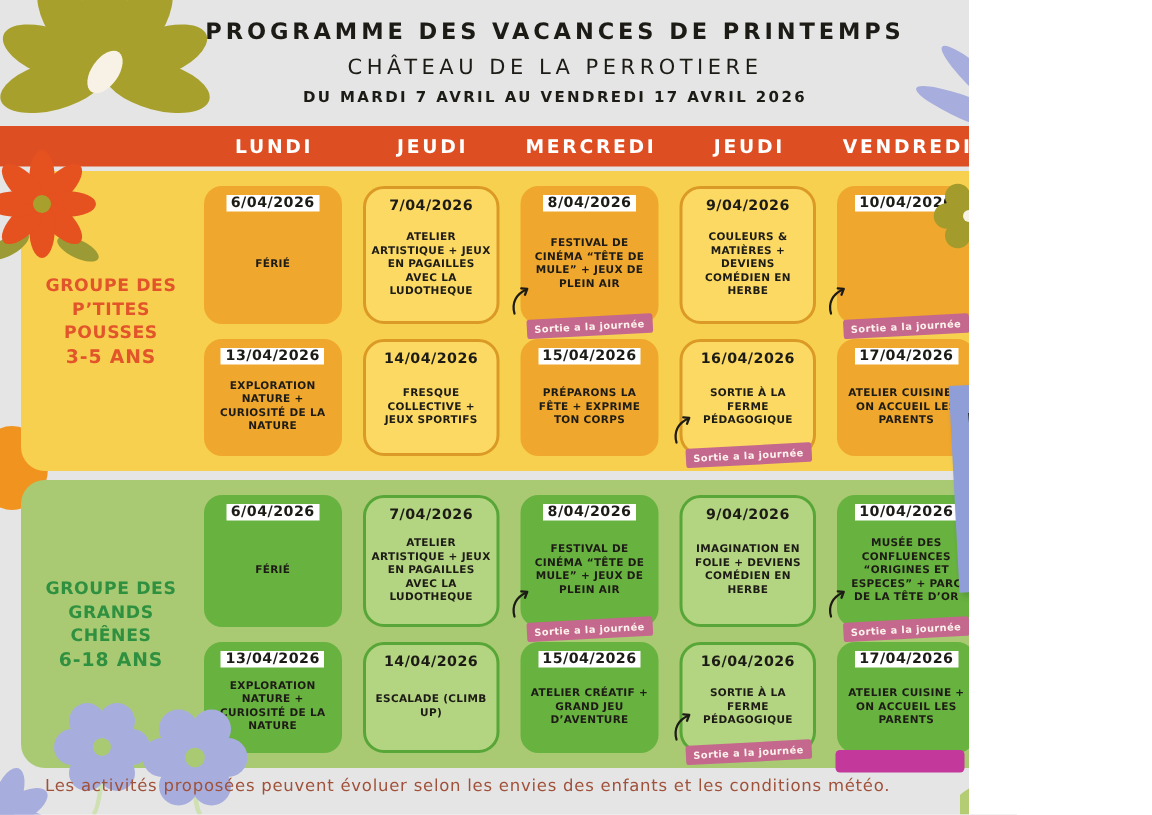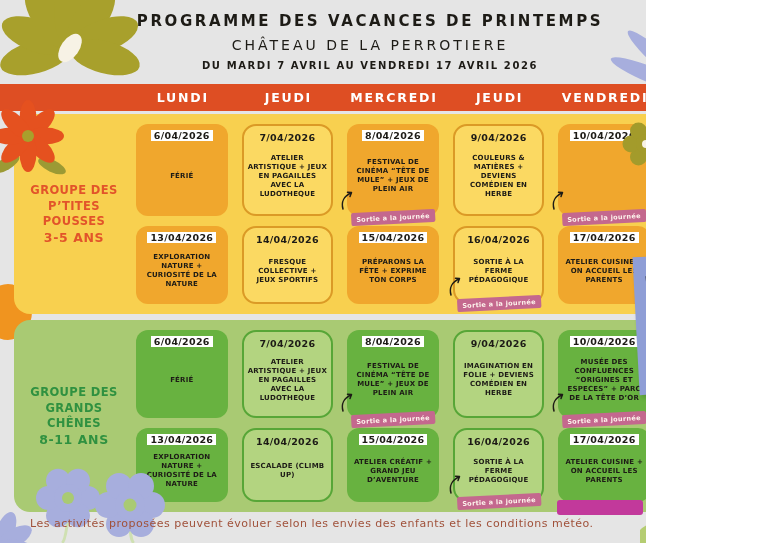--- a/index.html
+++ b/index.html
@@ -195,21 +195,21 @@
     </div>
     <div class="card solid">
       <span class="date">17/04/2026</span>
       <span class="act">ATELIER CUISINE + ON ACCUEIL LES PARENTS</span>
     </div>
   </section>
 
   <section class="panel green">
     <div class="label-cell">
       <div class="group-name">GROUPE DES GRANDS CHÊNES</div>
-      <div class="group-ages">8-11 ANS</div>
+      <div class="group-ages">6-18 ANS</div>
     </div>
 
     <div class="card solid">
       <span class="date">6/04/2026</span>
       <span class="act">FÉRIÉ</span>
     </div>
     <div class="card outline">
       <span class="date">7/04/2026</span>
       <span class="act">ATELIER ARTISTIQUE + JEUX EN PAGAILLES AVEC LA LUDOTHEQUE</span>
     </div>

